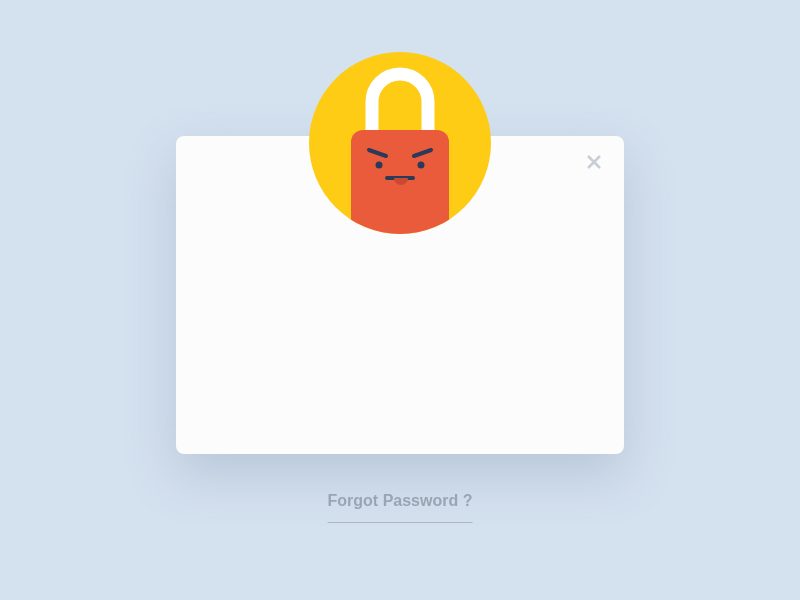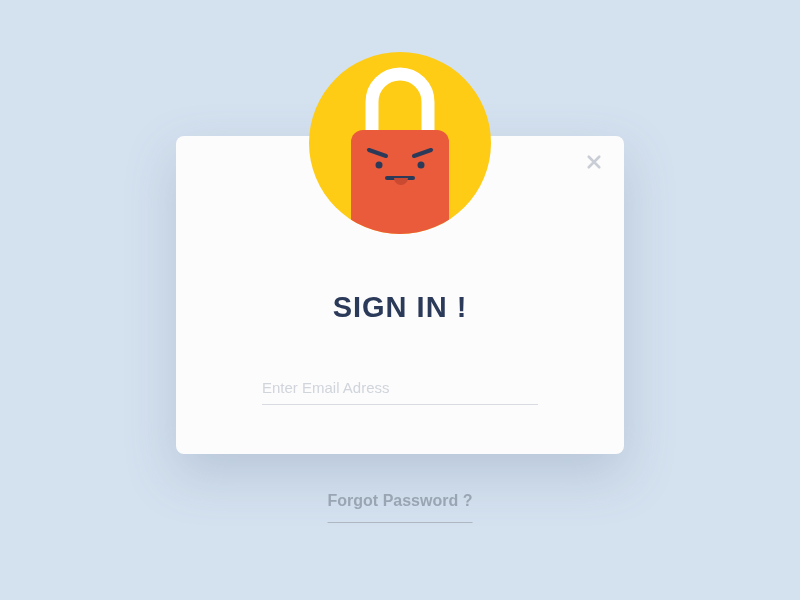--- a/index.html
+++ b/index.html
@@ -139,19 +139,17 @@
           <circle cx="112" cy="113" r="3.5" fill="#2c3a5a"></circle>
 
           <path d="M 78 126 L 104 126" stroke="#2c3a5a" stroke-width="4" stroke-linecap="round" fill="none"></path>
 
           <path d="M 85 126 A 7 7 0 0 0 99 126 Z" fill="#c94a30"></path>
         </g>
       </svg>
     </span>
   </div>
 
-  <h1 class="title">SIGN IN !</h1>
 
-  <input type="text" class="email-input" placeholder="Enter Email Adress" style="">
 
 </div>
 
 <div class="forgot-link">Forgot Password ?</div>
 
 </body></html>

